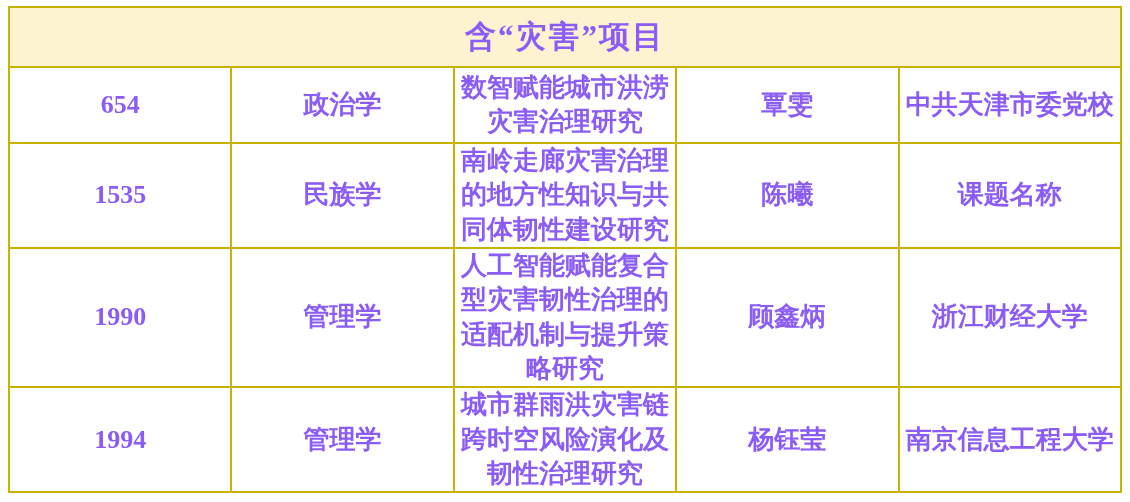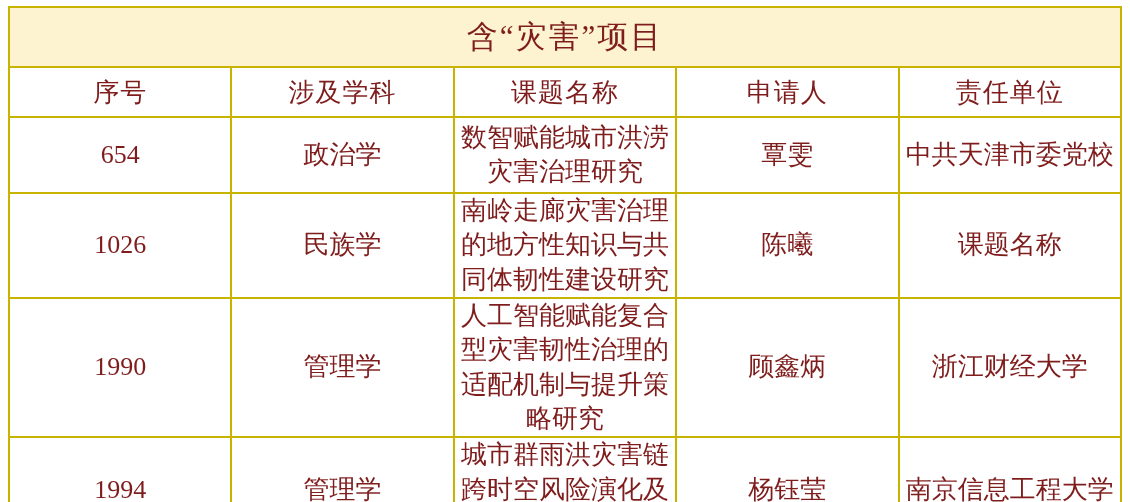--- a/index.html
+++ b/index.html
@@ -24,22 +24,22 @@
     border-collapse: collapse;
     table-layout: fixed;
     border: 2px solid #c8b400;
   }
   table.grid td, table.grid th {
     border: 2px solid #c8b400;
     padding: 0;
     margin: 0;
     text-align: center;
     vertical-align: middle;
-    color: #7f1d1d;
-    font-weight: normal;
+    color: #8b5cf6;
+    font-weight: bold;
   }
   .title-cell {
     background: #fdf3d1;
     height: 58px;
     font-size: 31px;
     letter-spacing: 2px;
   }
   .head-cell {
     background: #ffffff;
     height: 48px;
@@ -67,38 +67,31 @@
 </style>
 </head>
 <body>
 
 <div class="sheet">
   <table class="grid">
     <tbody>
       <tr>
         <td class="title-cell" colspan="5">含“灾害”项目</td>
       </tr>
-      <tr>
-        <th class="head-cell col-seq">序号</th>
-        <th class="head-cell col-disc">涉及学科</th>
-        <th class="head-cell col-topic">课题名称</th>
-        <th class="head-cell col-appl">申请人</th>
-        <th class="head-cell col-unit">责任单位</th>
-      </tr>
 
       <tr class="row-1">
         <td class="body-cell col-seq">654</td>
         <td class="body-cell col-disc">政治学</td>
         <td class="body-cell col-topic topic-cell">数智赋能城市洪涝灾害治理研究</td>
         <td class="body-cell col-appl">覃雯</td>
         <td class="body-cell col-unit">中共天津市委党校</td>
       </tr>
 
       <tr class="row-2">
-        <td class="body-cell col-seq">1026</td>
+        <td class="body-cell col-seq">1535</td>
         <td class="body-cell col-disc">民族学</td>
         <td class="body-cell col-topic topic-cell">南岭走廊灾害治理的地方性知识与共同体韧性建设研究</td>
         <td class="body-cell col-appl">陈曦</td>
         <td class="body-cell col-unit">课题名称</td>
       </tr>
 
       <tr class="row-3">
         <td class="body-cell col-seq">1990</td>
         <td class="body-cell col-disc">管理学</td>
         <td class="body-cell col-topic topic-cell">人工智能赋能复合型灾害韧性治理的适配机制与提升策略研究</td>

